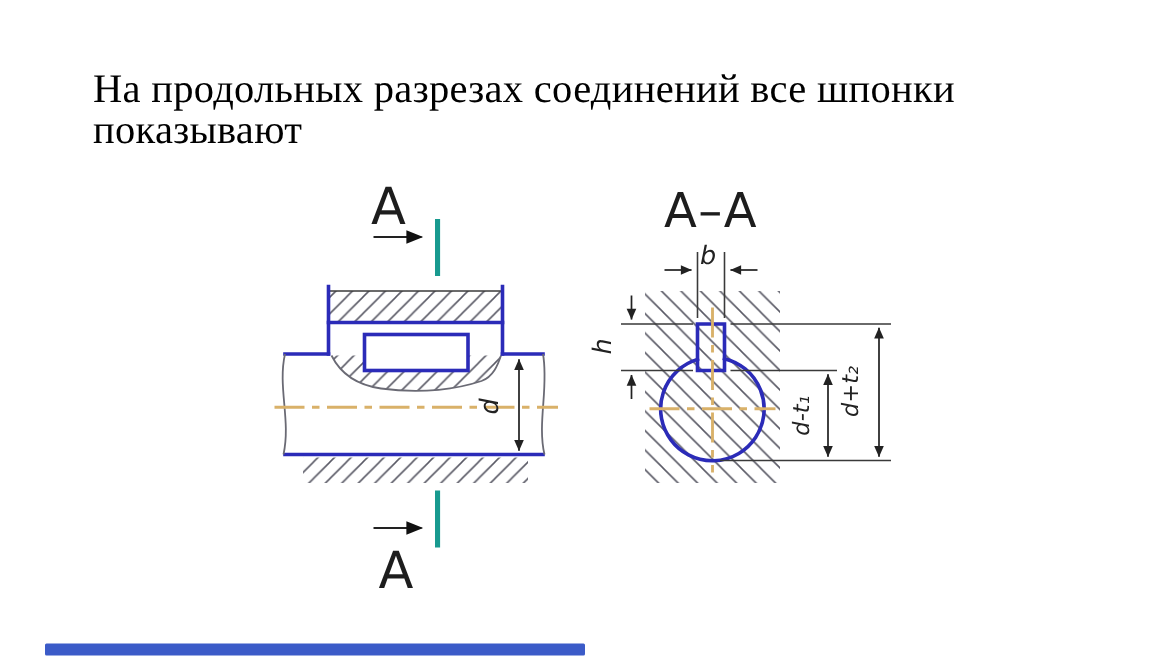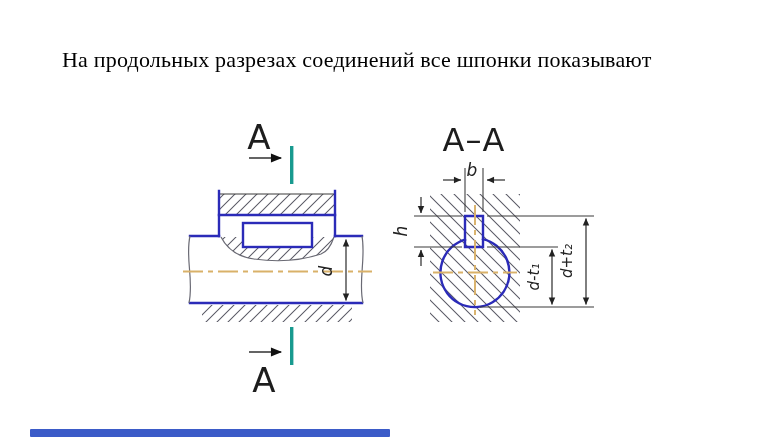--- a/index.html
+++ b/index.html
@@ -1,20 +1,20 @@
 <!DOCTYPE html>
 <html><head>
 <meta charset="utf-8">
 <style>
   html,body{margin:0;padding:0;}
   body{width:780px;height:439px;background:#ffffff;position:relative;overflow:hidden;
        font-family:"Liberation Serif", serif;}
   .stage{position:absolute;left:0;top:0;width:780px;height:439px;}
   .title{position:absolute;left:62px;top:46px;width:660px;
-         font-family:"Liberation Serif", serif;font-size:22px;line-height:27px;
+         font-family:"Liberation Serif", serif;font-size:27px;line-height:27px;
          color:#000;letter-spacing:0.2px;}
   svg{position:absolute;left:0;top:0;}
   .blue{stroke:#2b2bb8;stroke-width:2.4;fill:none;stroke-linecap:square;}
   .bluef{stroke:#2b2bb8;stroke-width:2.4;fill:#ffffff;}
   .thin{stroke:#3a3a3a;stroke-width:1.05;fill:none;}
   .dim{stroke:#222222;stroke-width:1.15;fill:none;}
   .secline{stroke:#222222;stroke-width:1.4;fill:none;}
   .wavy{stroke:#6a6a74;stroke-width:1.2;fill:none;}
   .cline{stroke:#d9b169;stroke-width:1.9;fill:none;stroke-dasharray:20 5 5 5;}
   .teal{fill:#189a8f;}

